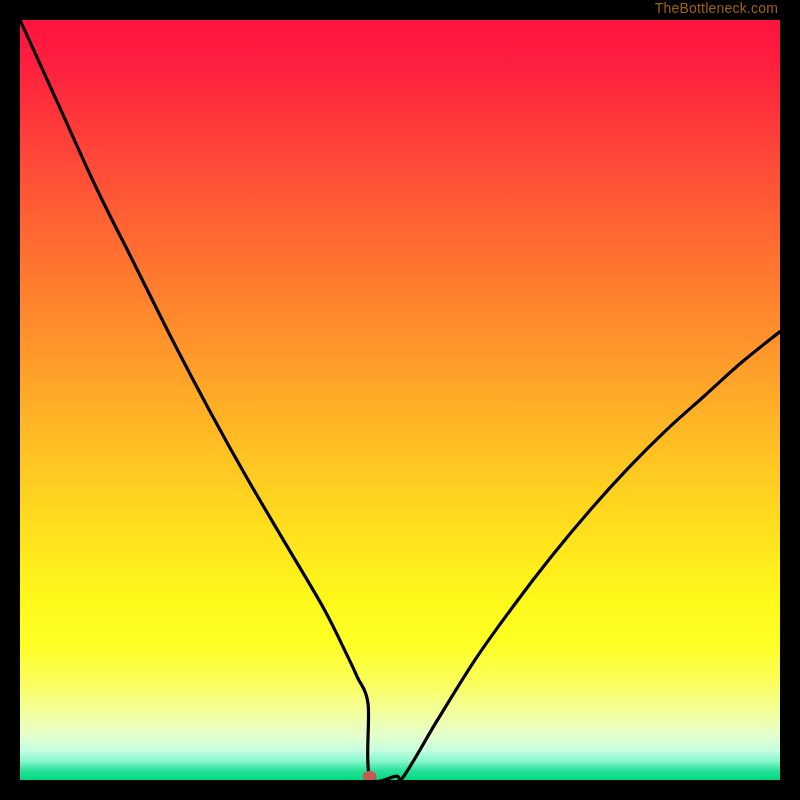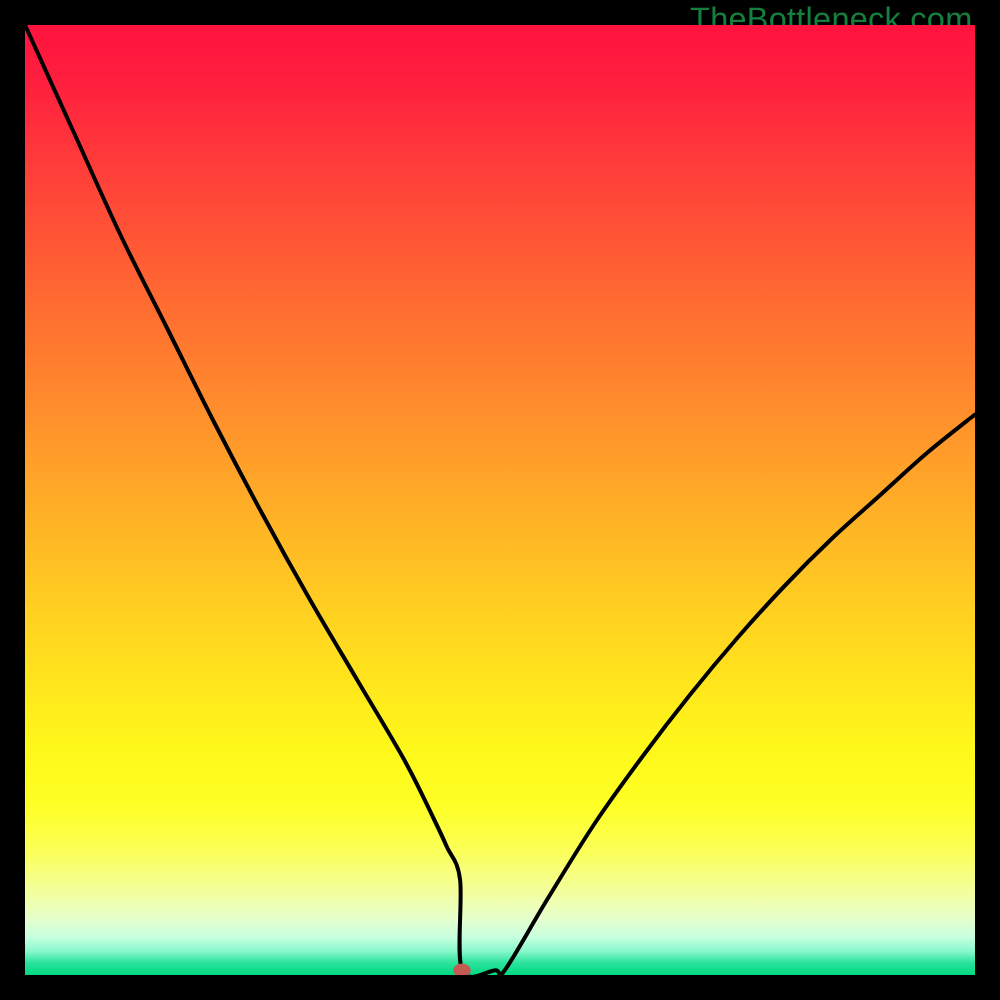--- a/index.html
+++ b/index.html
@@ -46,22 +46,22 @@
   }
   .plot-area svg {
     position: absolute;
     left: 0;
     top: 0;
   }
   .watermark {
     position: absolute;
     top: 0px;
     right: 22px;
-    color: #15803d;
-    font-size: 26px;
+    color: #a16207;
+    font-size: 14px;
     font-weight: 500;
     letter-spacing: 0.2px;
   }
 </style>
 </head>
 <body>
 
 <div class="frame">
   <div class="watermark">TheBottleneck.com</div>
   <div class="plot-area">

